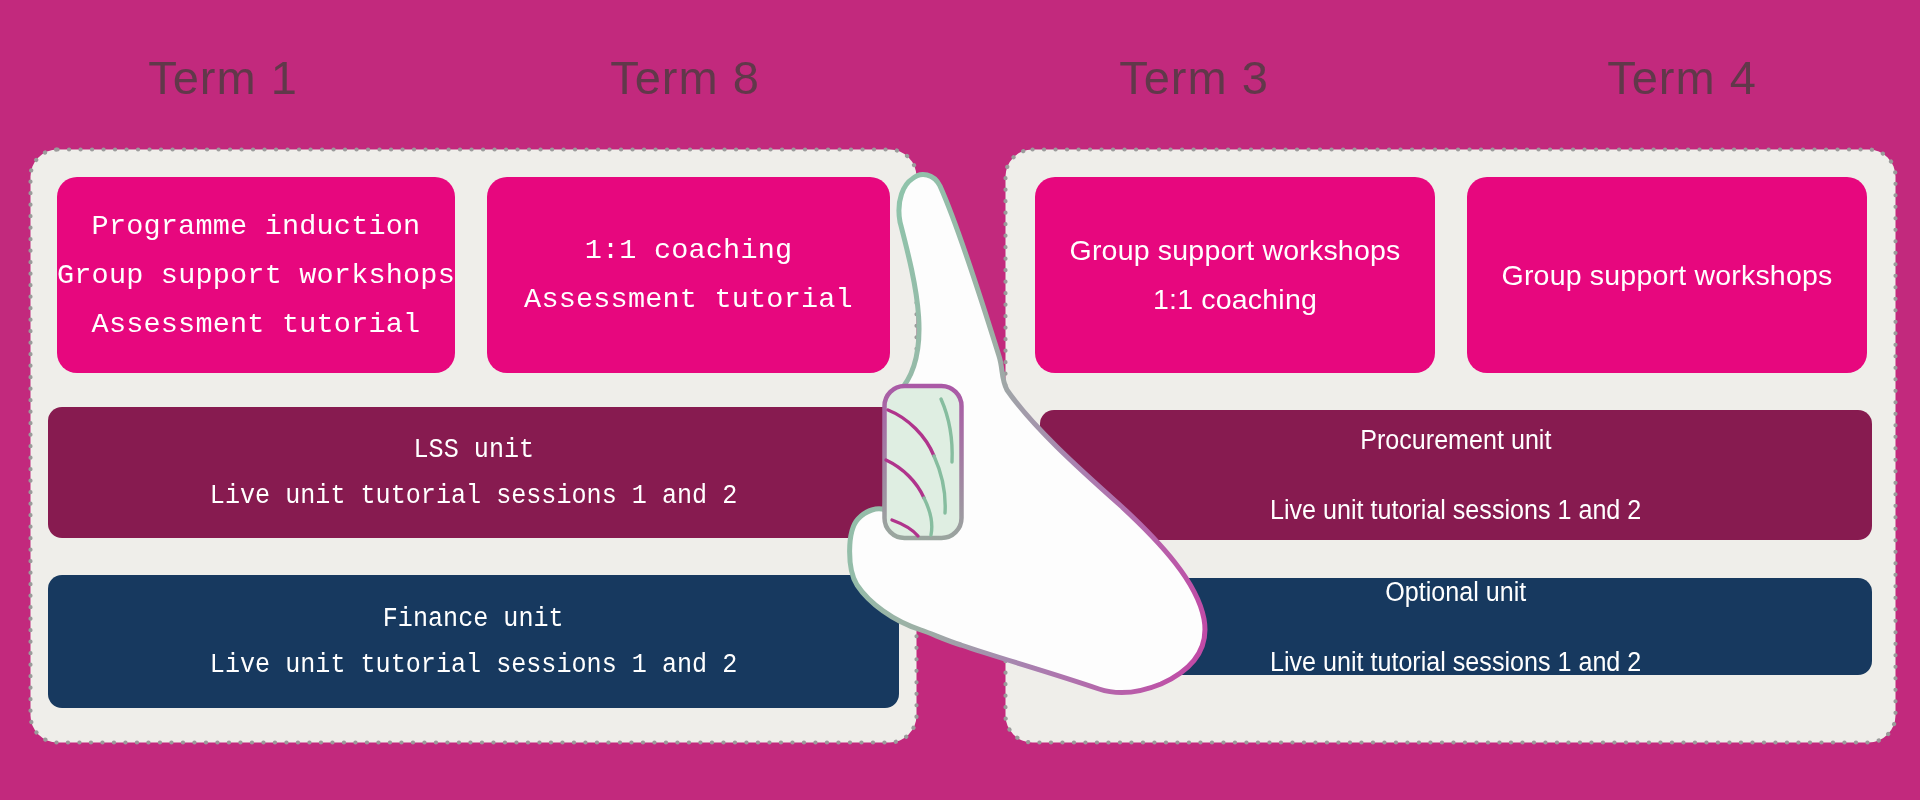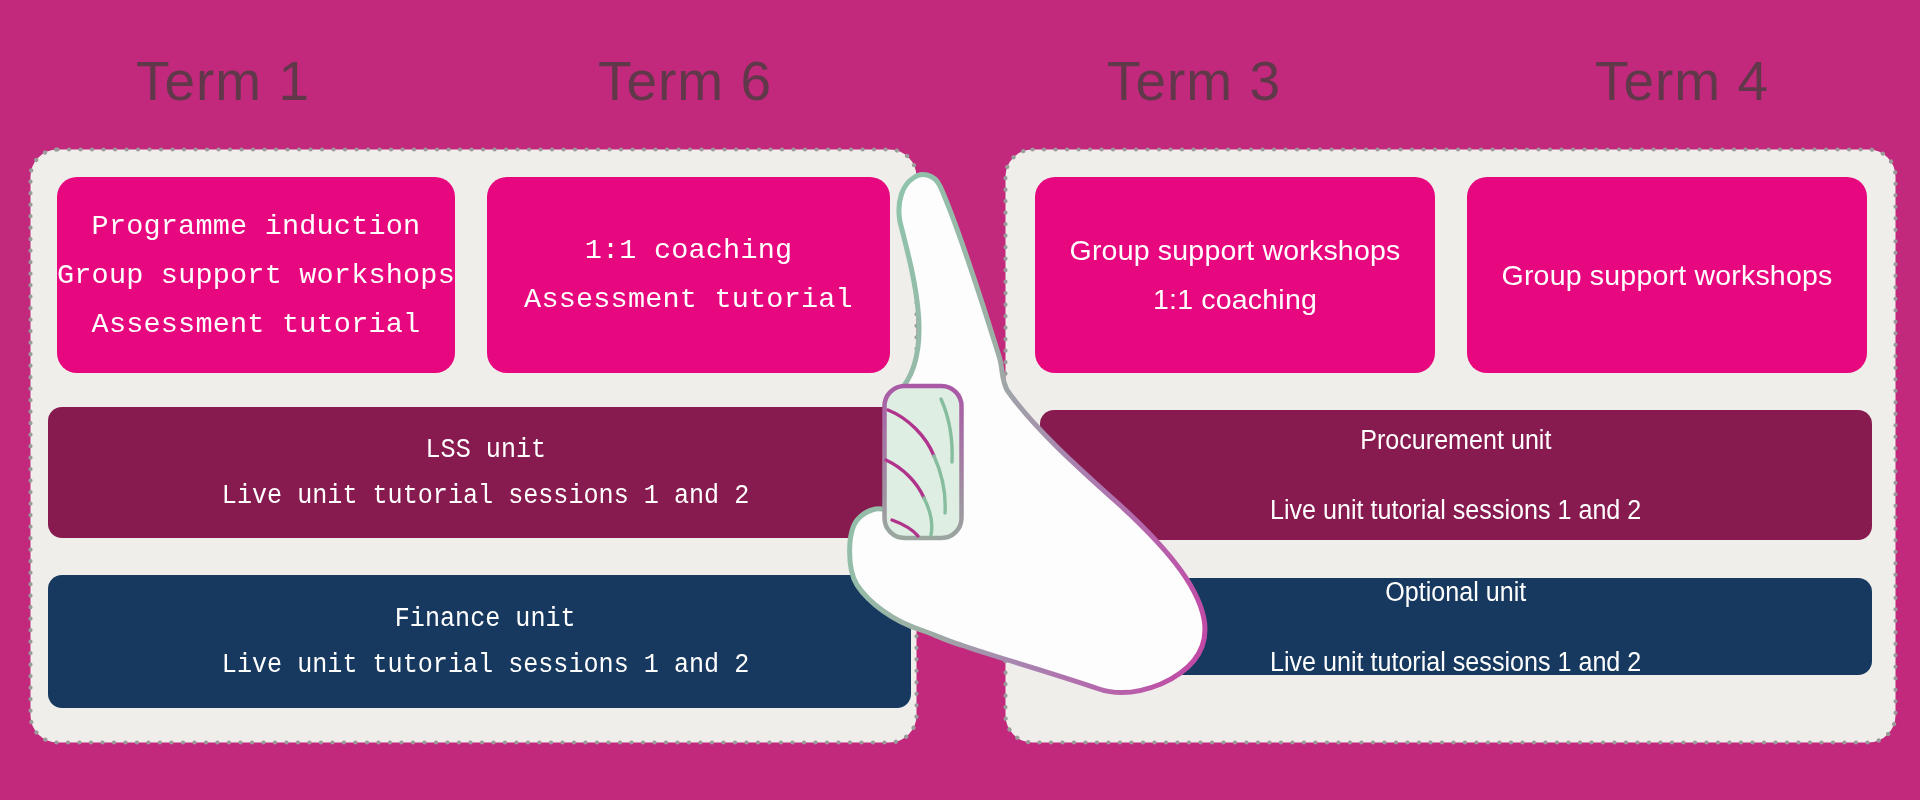--- a/index.html
+++ b/index.html
@@ -9,21 +9,21 @@
     font-family: "Liberation Sans", sans-serif;
     position: relative;
     overflow: hidden;
   }
 
   
   .term-label {
     position: absolute;
     top: 54px;
     transform: translateX(-50%);
-    font-size: 55px;
+    font-size: 47px;
     line-height: 1;
     color: rgba(64, 62, 58, 0.75);
     letter-spacing: 1px;
     white-space: nowrap;
   }
   .term-1 { left: 223px; }
   .term-2 { left: 685px; }
   .term-3 { left: 1194px; }
   .term-4 { left: 1682px; }
 
@@ -56,21 +56,21 @@
     border-radius: 14px;
     font-size: 27px;
     line-height: 46px;
   }
   .unit .line { transform: scaleX(0.93); white-space: nowrap; }
   .maroon { background: #871B50; }
   .navy   { background: #17395F; }
 
   .panel-left .a1 { left: 29px;  width: 398px; }
   .panel-left .a2 { left: 459px; width: 403px; }
-  .panel-left .unit { left: 20px; width: 851px; padding-left: 12px; }
+  .panel-left .unit { left: 20px; width: 851px; }
   .panel-left .u1 { top: 260px; height: 131px; }
   .panel-left .u2 { top: 428px; height: 133px; }
 
   .panel-right .a1 { left: 32px;  width: 400px; }
   .panel-right .a2 { left: 464px; width: 400px; }
   .panel-right .unit { left: 37px; width: 832px; gap: 24px; }
   .panel-right .u1 { top: 263px; height: 130px; }
   .panel-right .u2 { top: 431px; height: 97px; }
 
   .line { white-space: nowrap; }
@@ -82,21 +82,21 @@
     z-index: 5;
     pointer-events: none;
   }
 </style>
 </head>
 <body>
 
 <div>
 
   <div class="term-label term-1">Term 1</div>
-  <div class="term-label term-2">Term 6</div>
+  <div class="term-label term-2">Term 8</div>
   <div class="term-label term-3">Term 3</div>
   <div class="term-label term-4">Term 4</div>
 
   <section class="panel panel-left">
     <svg class="panel-bg" width="891" height="598" viewBox="0 0 891 598">
       <rect x="2.5" y="2.5" width="886" height="593" rx="27" fill="#EFEEEA" stroke="#9B9B9B" stroke-width="4.2" stroke-dasharray="0.1 11.4" stroke-linecap="round"></rect>
     </svg>
 
     <div class="card activity a1">
       <div class="line">Programme induction</div>

